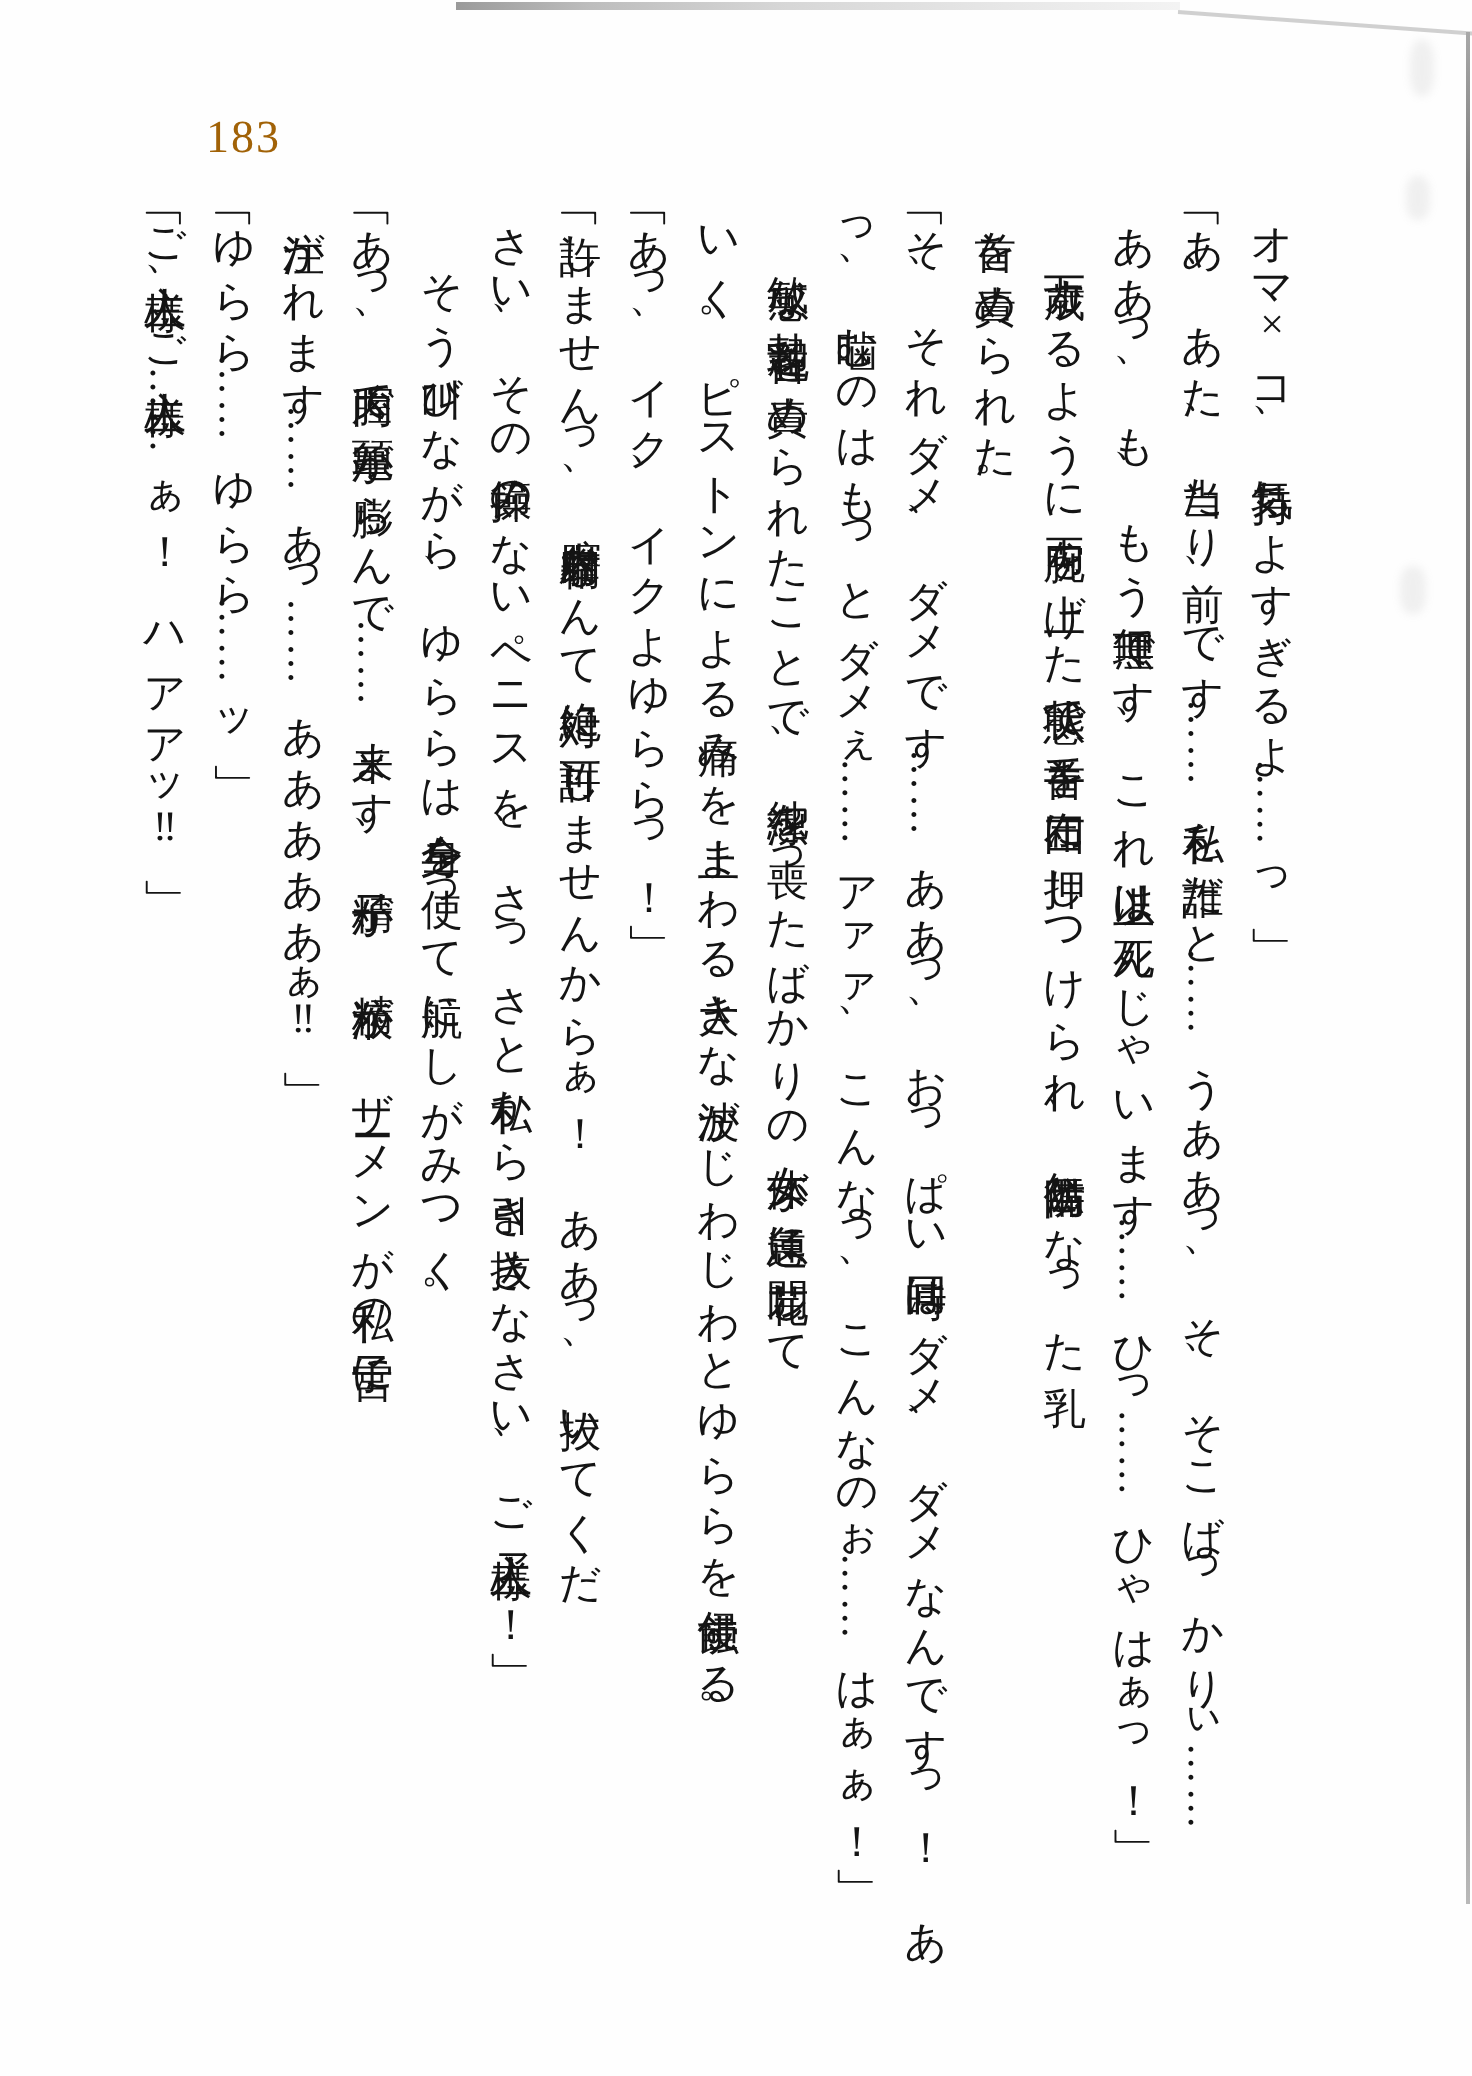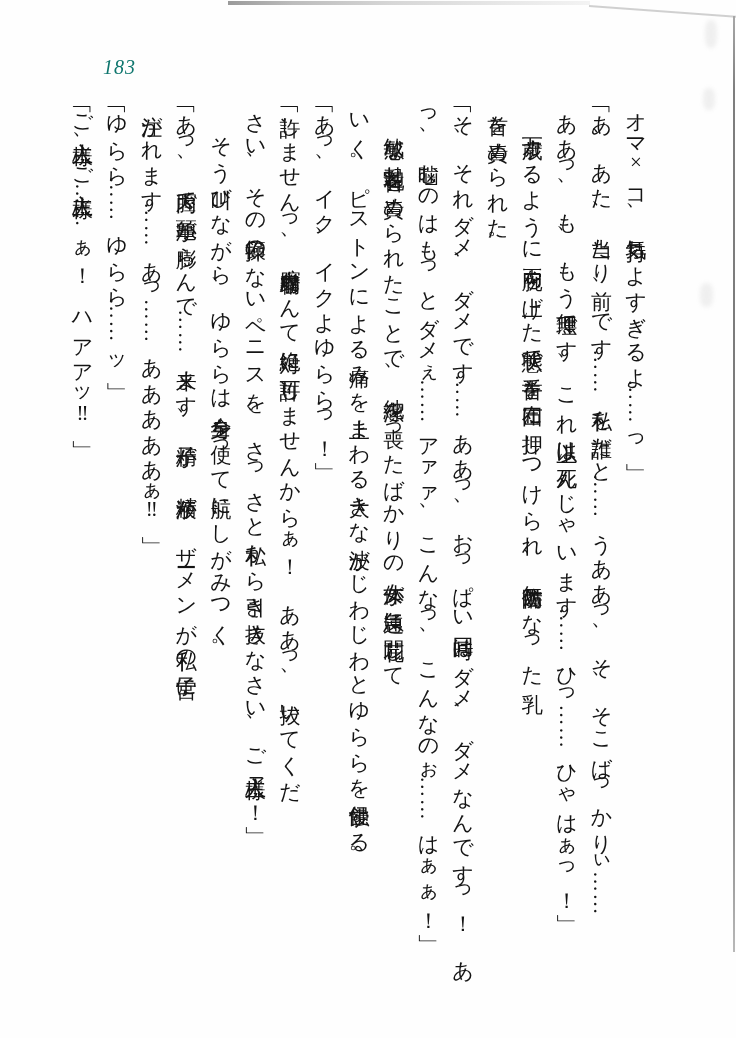--- a/index.html
+++ b/index.html
@@ -17,24 +17,23 @@
   .page {
     position: absolute;
     inset: 0;
     background: #fefefe;
   }
   
   .page-number {
     position: absolute;
     left: 103px;
     top: 56px;
-    font-size: 20px;
-    font-style: italic;
+    font-size: 23px;
     letter-spacing: 1px;
-    color: #0f766e;
+    color: #a16207;
   }
   
   .vtext {
     position: absolute;
     top: 99px;
     right: 83px;
     height: 858px;
     writing-mode: vertical-rl;
     text-orientation: mixed;
     font-size: 21px;

